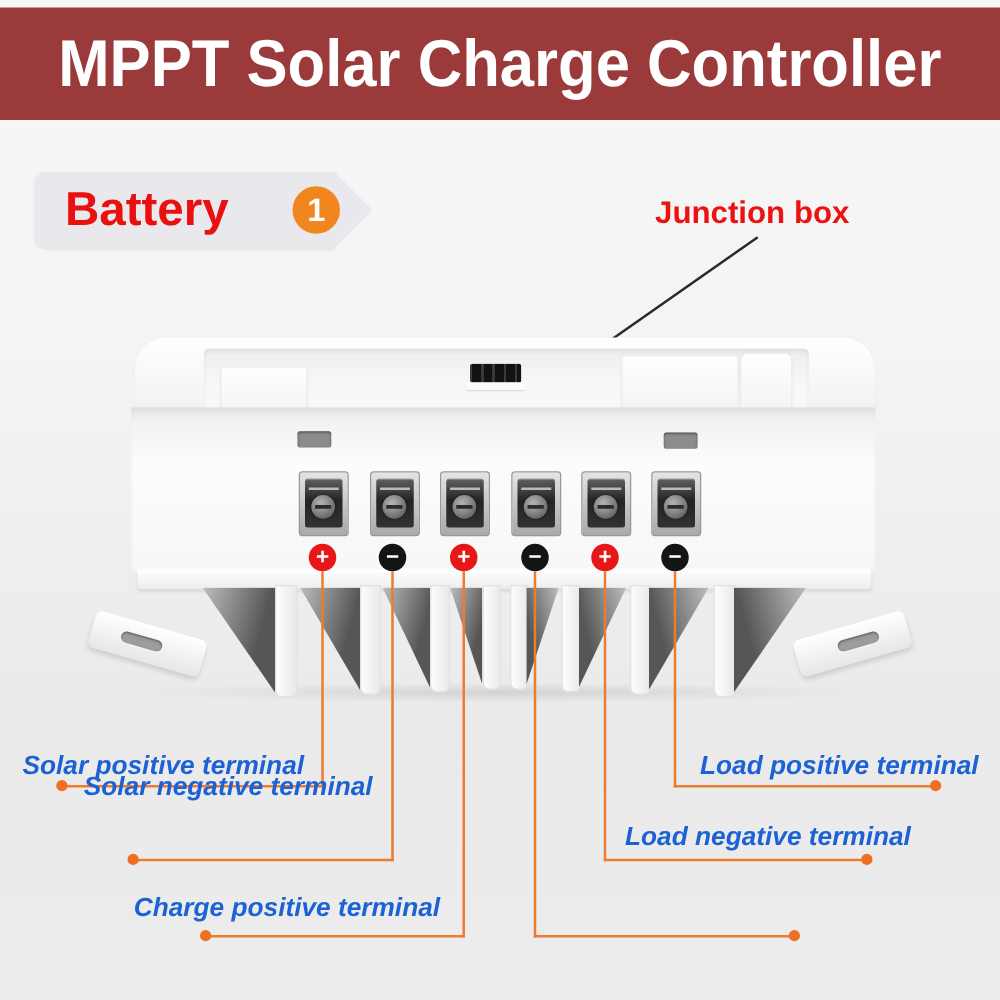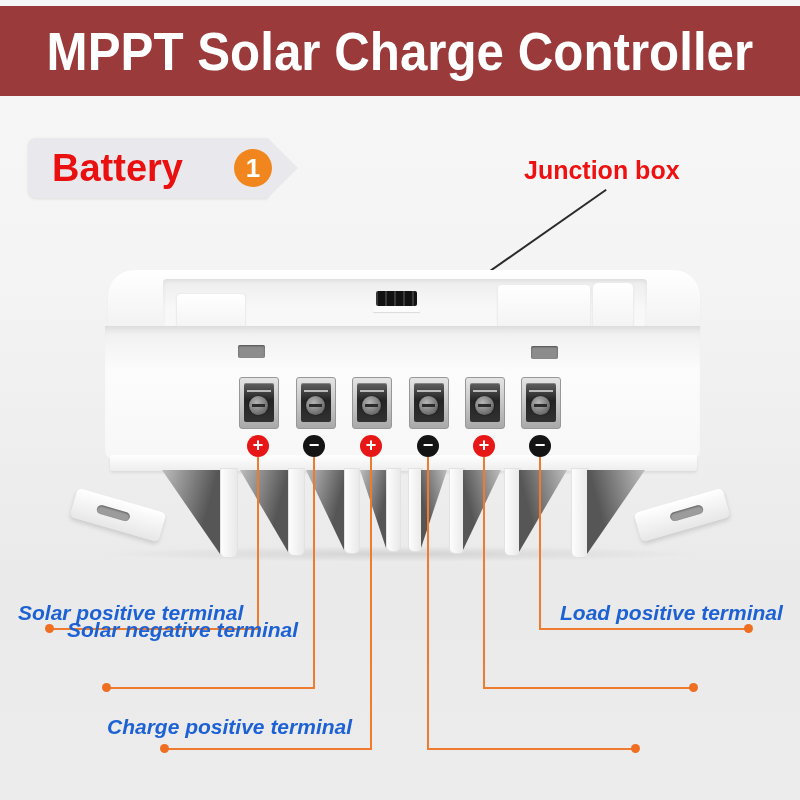--- a/index.html
+++ b/index.html
@@ -204,14 +204,15 @@
   <div class="ldot" style="left:102px;top:683px;"></div>
   <div class="ldot" style="left:160px;top:744px;"></div>
   <div class="ldot" style="left:631px;top:744px;"></div>
   <div class="ldot" style="left:689px;top:683px;"></div>
   <div class="ldot" style="left:744px;top:624px;"></div>
 
   <div class="tlabel" style="left:18px;top:601px;">Solar positive terminal</div>
   <div class="tlabel" style="left:67px;top:618px;">Solar negative terminal</div>
   <div class="tlabel" style="left:107px;top:715px;">Charge positive terminal</div>
   <div class="tlabel" style="left:544px;top:601px;margin-left:16px;">Load positive terminal</div>
+  <div class="tlabel" style="left:500px;top:658px;">Load negative terminal</div>
 
 </div>
 
 </body></html>

